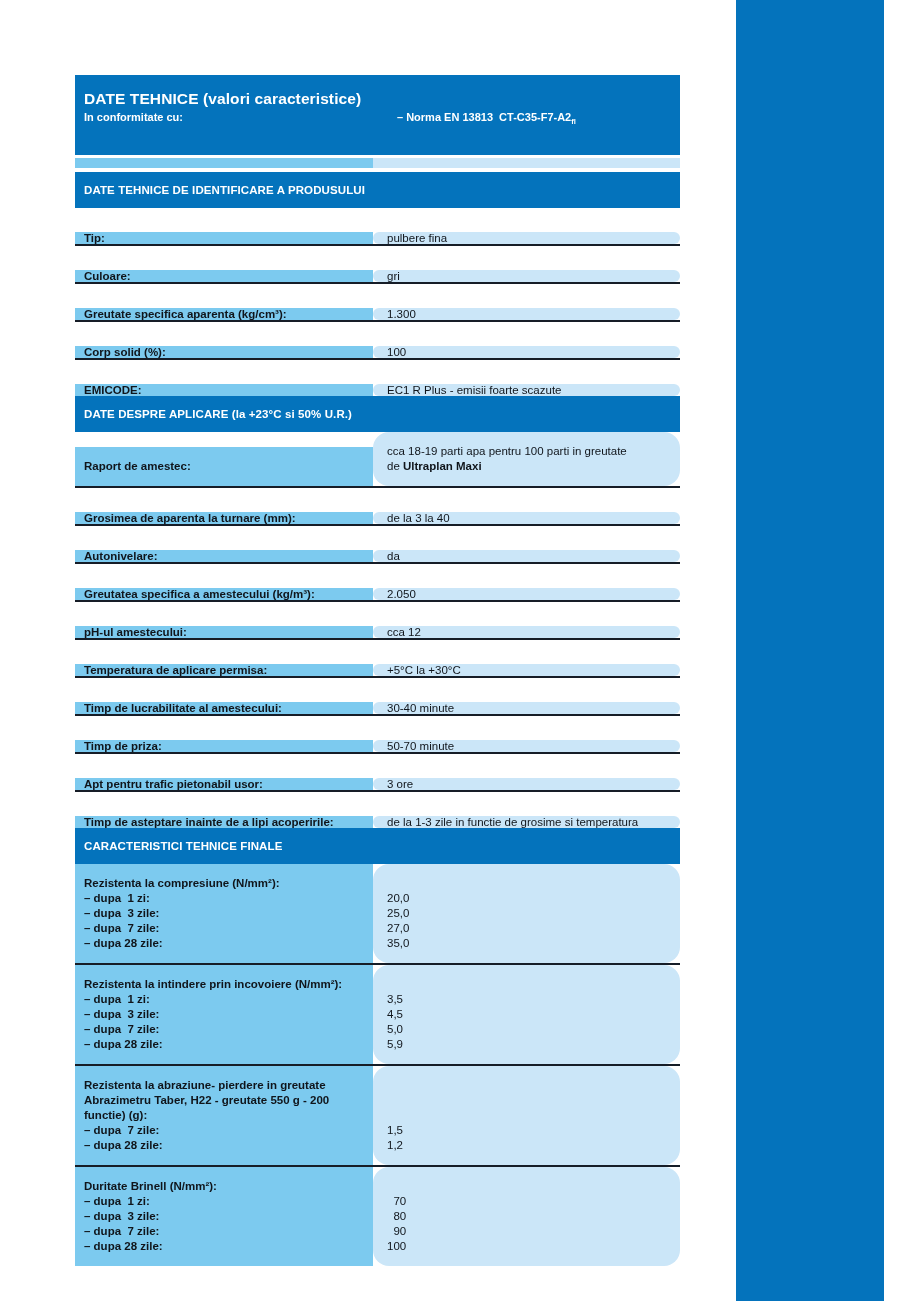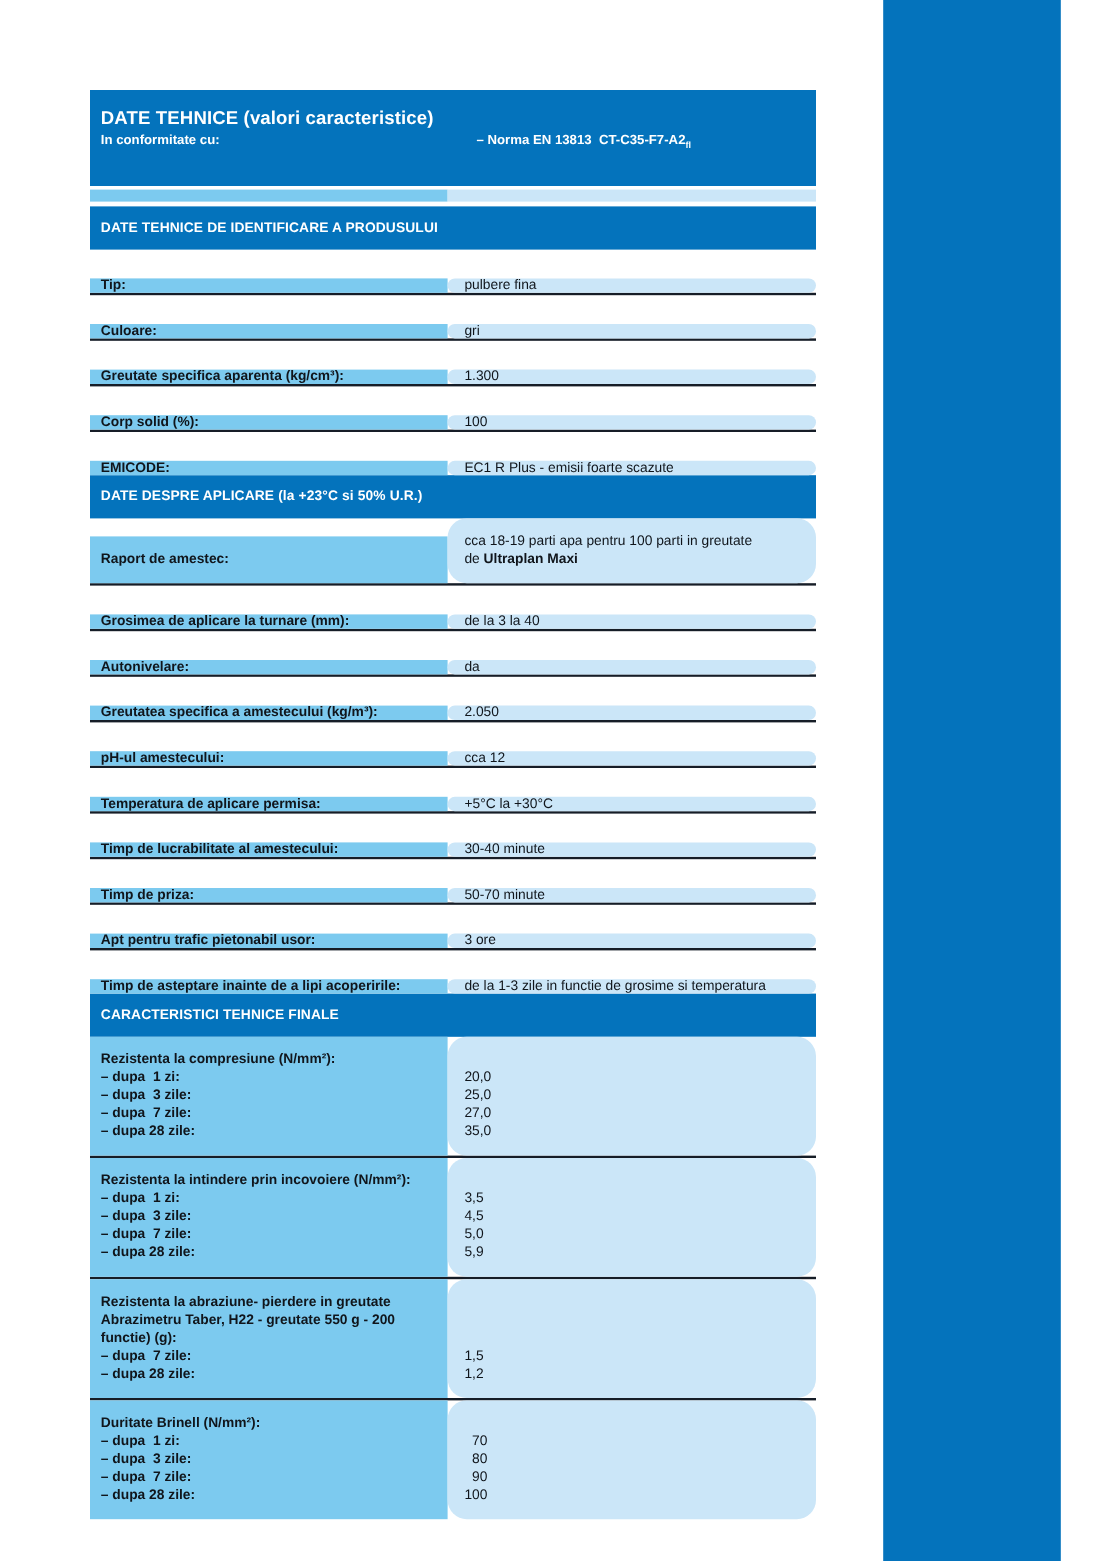--- a/index.html
+++ b/index.html
@@ -129,21 +129,21 @@
         <div class="cell cell-label">
           <div class="line">Raport de amestec:</div>
         </div>
         <div class="cell cell-value">
           <div class="line">cca 18-19 parti apa pentru 100 parti in greutate</div>
           <div class="line">de <b>Ultraplan Maxi</b></div>
         </div>
       </div>
       <div class="row single">
         <div class="cell cell-label">
-          <div>Grosimea de aplicare la turnare (mm):</div>
+          <div>Grosimea de aparenta la turnare (mm):</div>
         </div>
         <div class="cell cell-value">
           <div>de la 3 la 40</div>
         </div>
       </div>
       <div class="row single">
         <div class="cell cell-label">
           <div>Autonivelare:</div>
         </div>
         <div class="cell cell-value">

